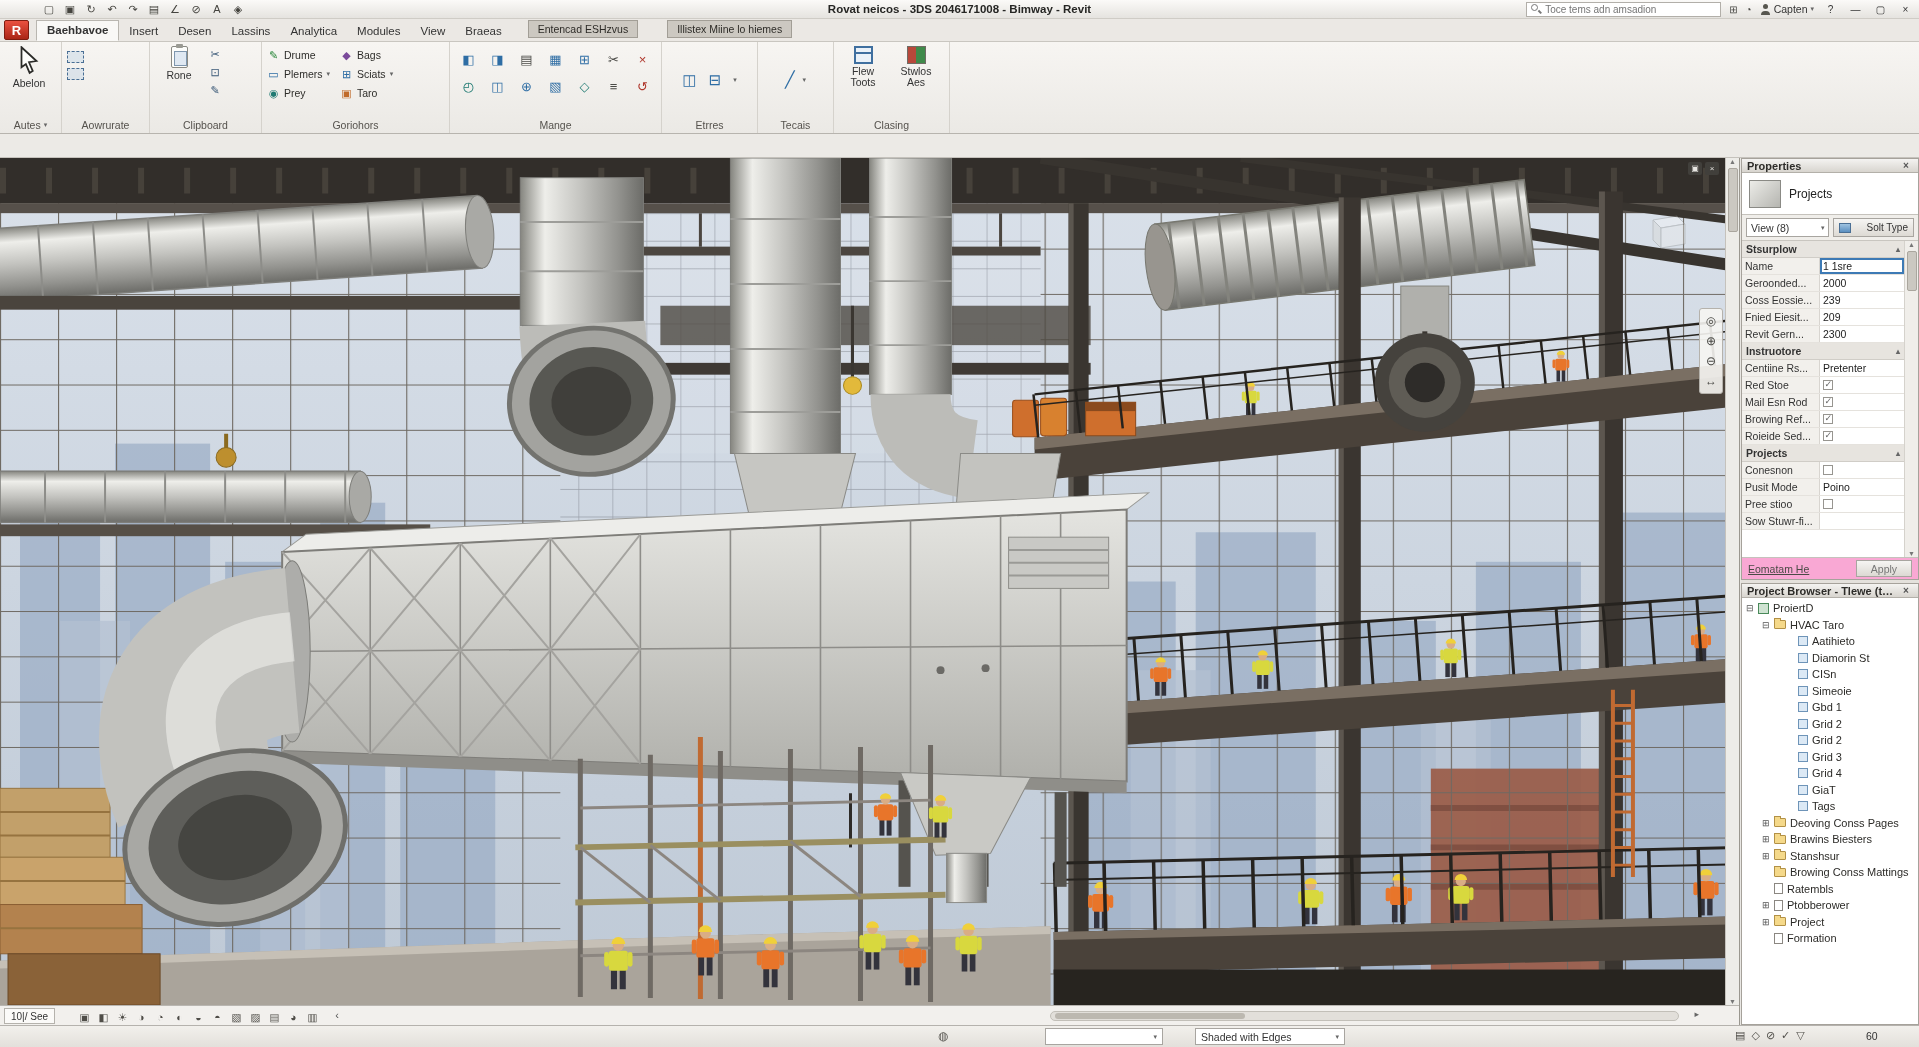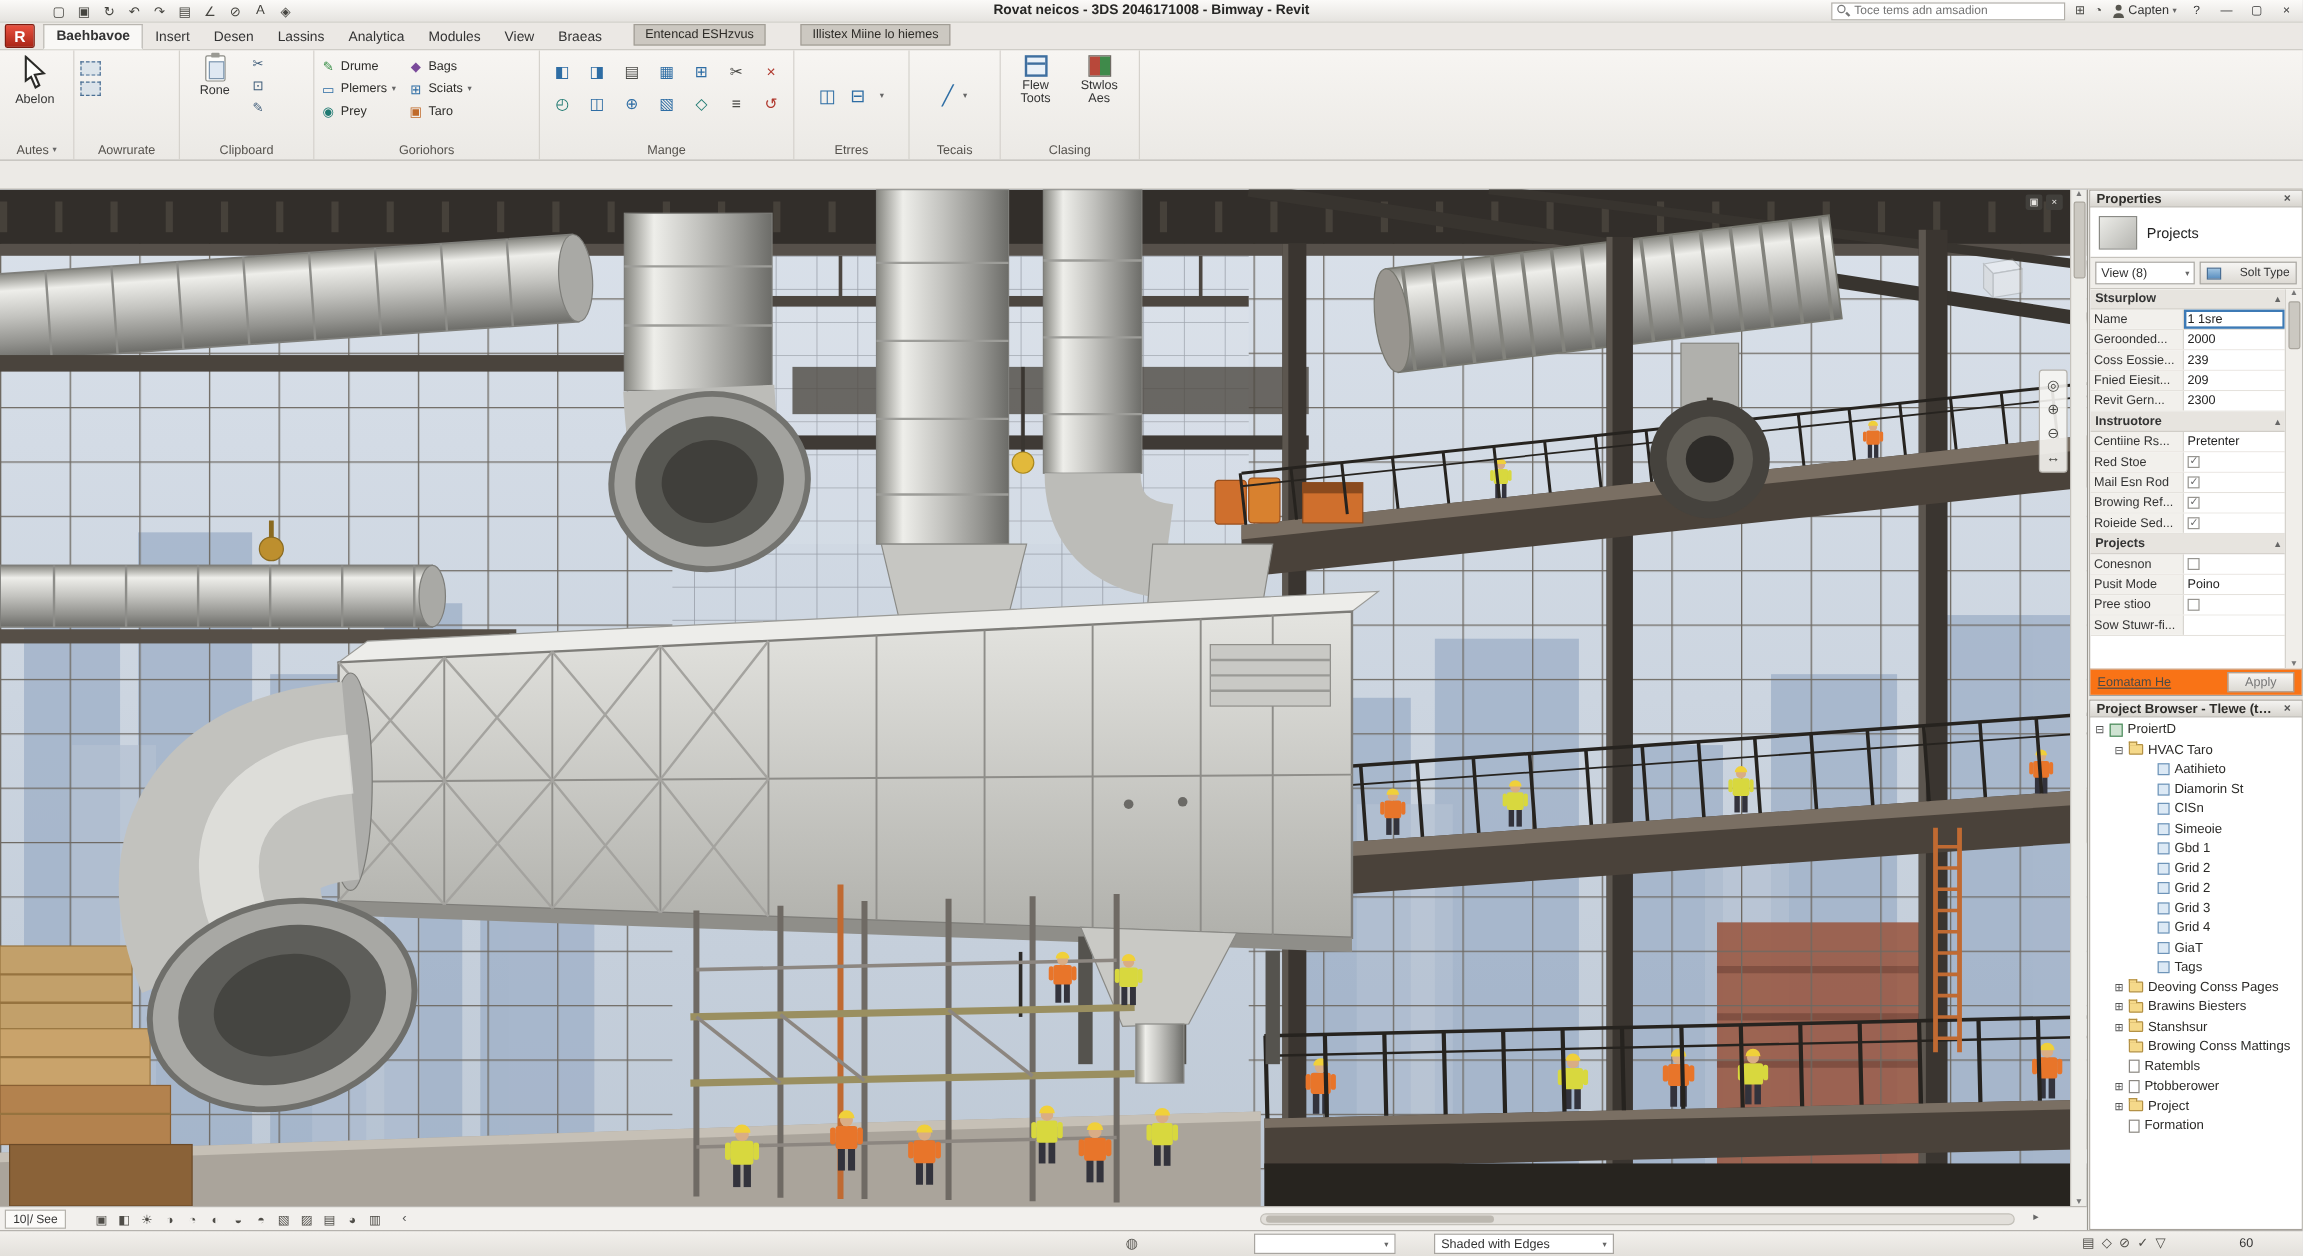--- a/index.html
+++ b/index.html
@@ -102,21 +102,21 @@
 .pgrid .inner{margin-right:14px}
 .prow{display:flex;height:17px;border-bottom:1px solid #e5e2dd;font-size:10.5px;align-items:stretch}
 .pname{width:78px;background:#f2f0ec;border-right:1px solid #d8d5d0;padding:2px 3px 0;color:#333;overflow:hidden;white-space:nowrap}
 .pval{flex:1;padding:2px 3px 0;background:#fff;overflow:hidden;white-space:nowrap;position:relative}
 .pval.sel{outline:2px solid #3d7ab5;outline-offset:-2px}
 .psec{height:17px;background:#e7e4df;font-weight:bold;display:flex;align-items:center;padding:0 4px;font-size:10.5px;border-bottom:1px solid #d0cdc7;color:#333}
 .psec .caret{margin-left:auto;font-size:8px;color:#666}
 .cb{width:10px;height:10px;border:1px solid #979590;background:#fff;display:inline-block;position:relative;top:1px}
 .cb.checked::after{content:"\2713";font-size:9px;color:#666;position:absolute;top:-2px;left:0.5px}
 .pscroll{position:absolute;top:0;right:0;bottom:0;width:14px;background:#f0eeea;border-left:1px solid #d5d2cc;display:flex;flex-direction:column;align-items:center;font-size:7px;color:#777}
-.pfoot{height:22px;border-top:1px solid #c5c2bc;background:#f97316;display:flex;align-items:center;padding:0 6px}
+.pfoot{height:22px;border-top:1px solid #c5c2bc;background:#f9a8d4;display:flex;align-items:center;padding:0 6px}
 .helplink{font-size:10.5px;color:#4a4a46;text-decoration:underline}
 .applybtn{margin-left:auto;width:56px;height:17px;border:1px solid #a8a5a0;background:linear-gradient(#f6f5f3,#dcd9d3);font-size:10.5px;color:#777;text-align:center;line-height:16px}
 .tree{flex:1;background:#fff;overflow:hidden;padding-top:2px;position:relative}
 .titem{height:16.5px;display:flex;align-items:center;font-size:11px;color:#2c2b28;white-space:nowrap}
 .titem.lvl0{padding-left:4px}.titem.lvl1{padding-left:20px}.titem.lvl2{padding-left:44px}
 .exp{width:12px;font-size:9px;color:#555;flex:none}
 .ico{flex:none;display:inline-block}
 .ico-folder{width:12px;height:9px;background:#f5d98a;border:1px solid #b39146;border-radius:1px;position:relative;margin-right:4px}
 .ico-folder::before{content:"";position:absolute;top:-3px;left:-1px;width:5px;height:2px;background:#f5d98a;border:1px solid #b39146;border-bottom:none}
 .ico-view{width:10px;height:10px;background:#dce9f5;border:1px solid #6e94b8;margin-right:4px}

